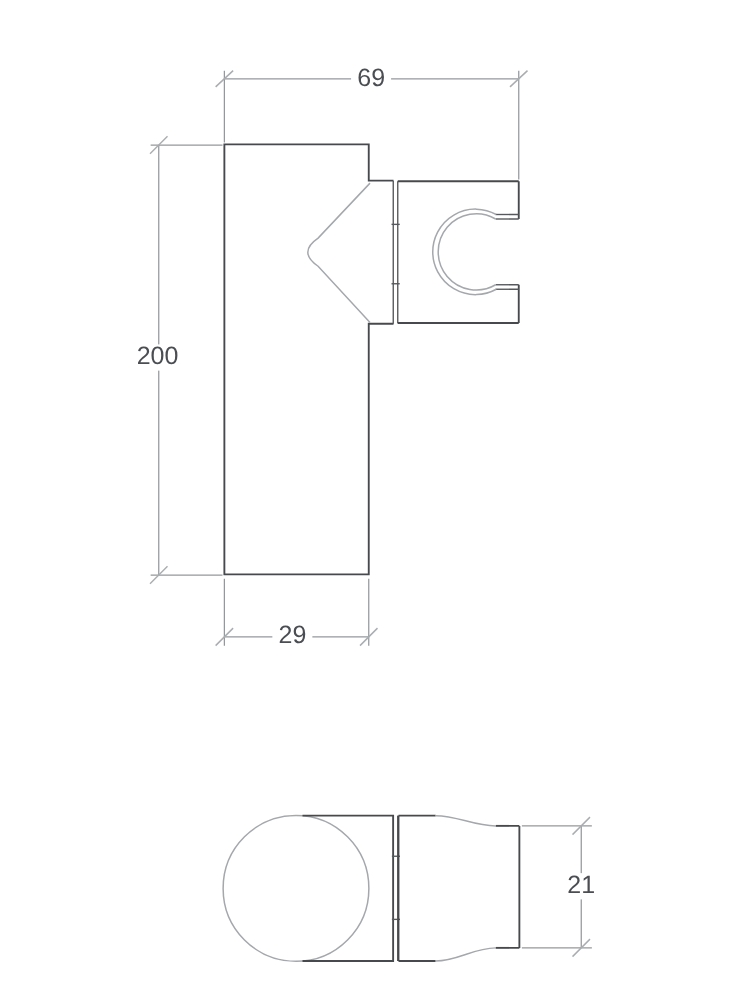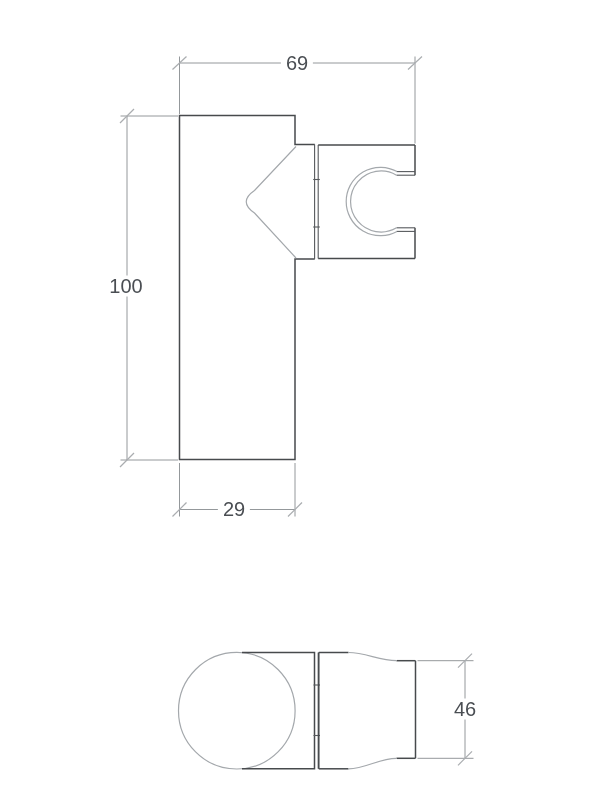--- a/index.html
+++ b/index.html
@@ -110,19 +110,19 @@
       <path class="ln-dim" d="M 417.5,660.7 H 473.5"></path>
       <path class="ln-dim" d="M 417.5,758.3 H 473.5"></path>
       <path class="ln-dim" d="M 465,660.7 V 758.3"></path>
       <path class="ln-tick" d="M 458,667.7 L 472,653.7"></path>
       <path class="ln-tick" d="M 458,765.3 L 472,751.3"></path>
     </g>
   </svg>
 
   <div class="dim-label" style="left:297px;top:63px;">69</div>
 
-  <div class="dim-label" style="left:126px;top:286px;">100</div>
+  <div class="dim-label" style="left:126px;top:286px;">200</div>
 
   <div class="dim-label" style="left:234px;top:509px;">29</div>
 
-  <div class="dim-label" style="left:465px;top:709px;">46</div>
+  <div class="dim-label" style="left:465px;top:709px;">21</div>
 
 </div>
 
 </body></html>

